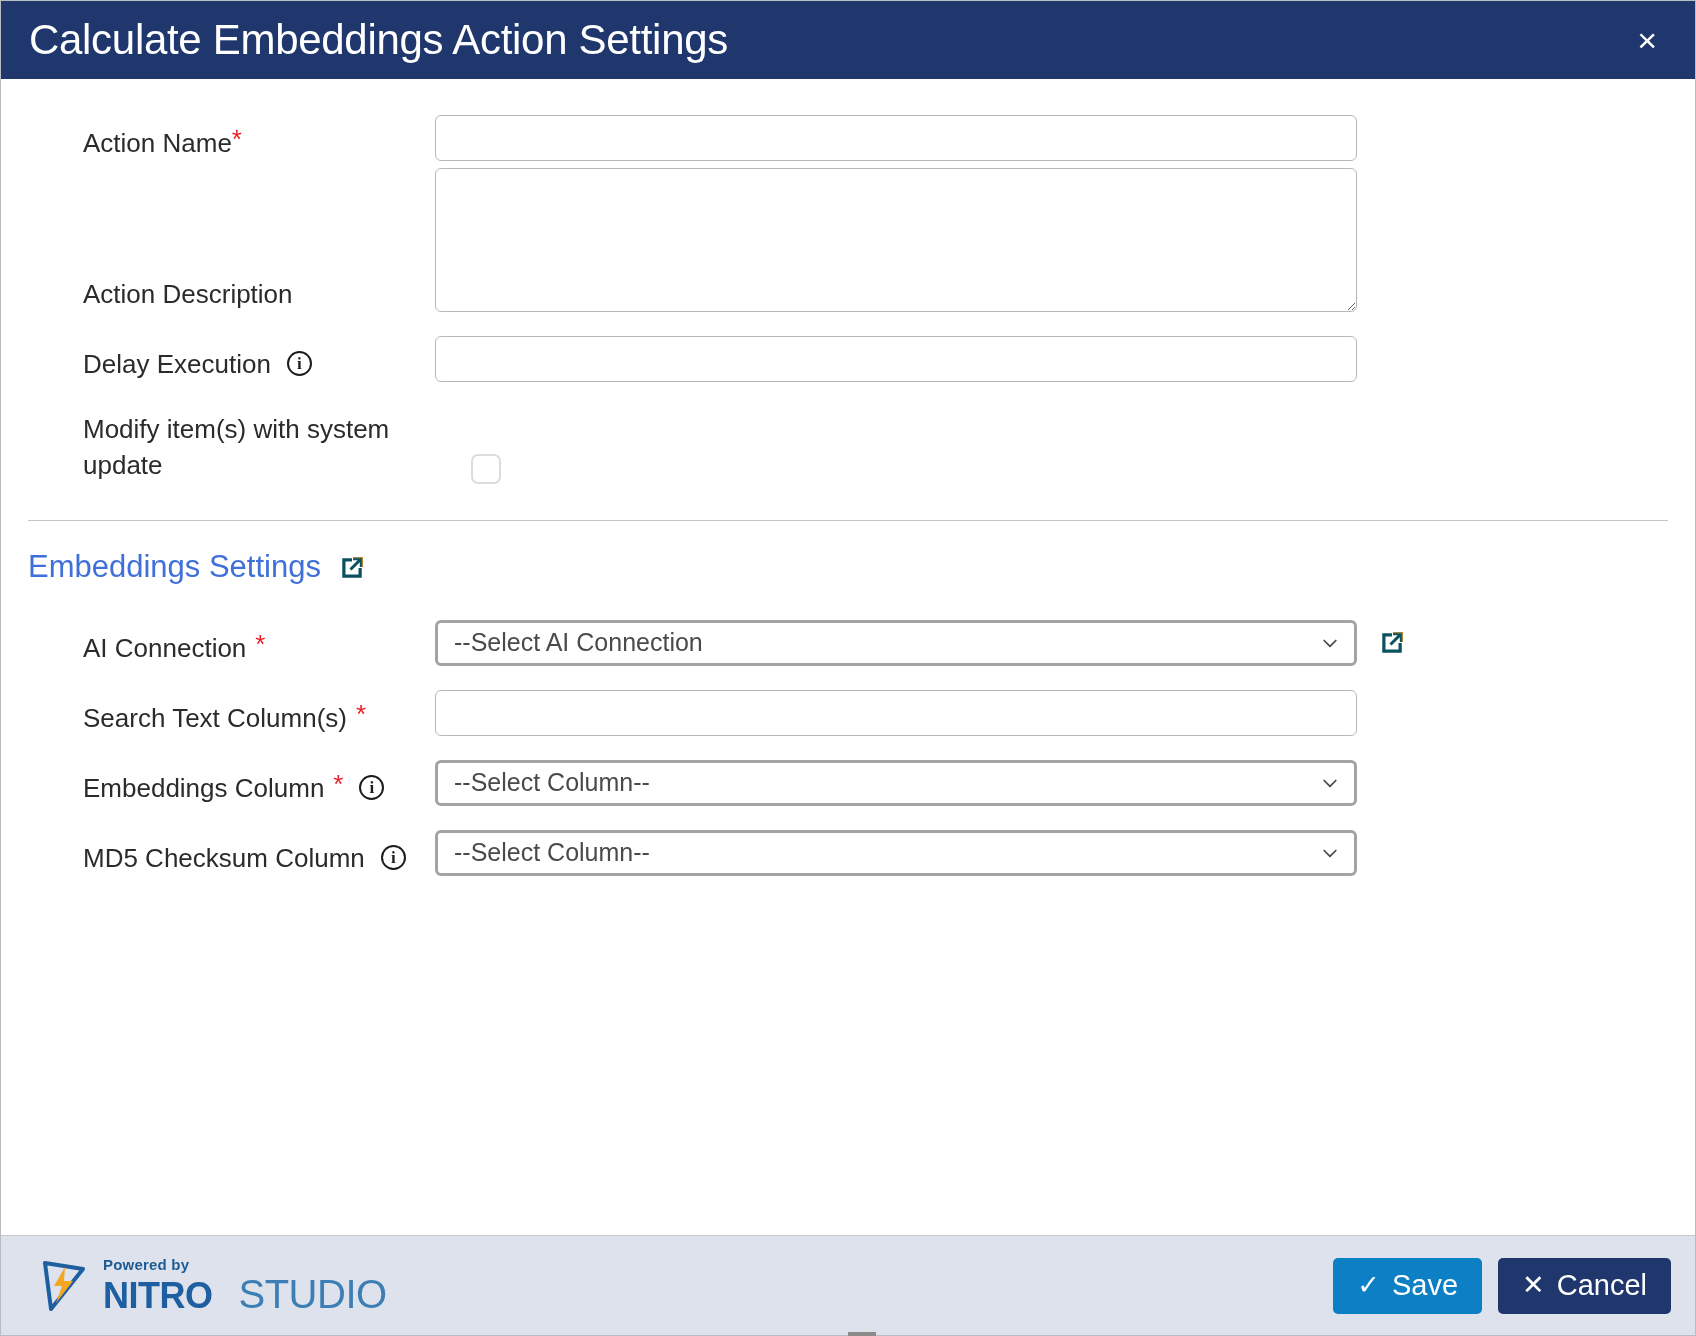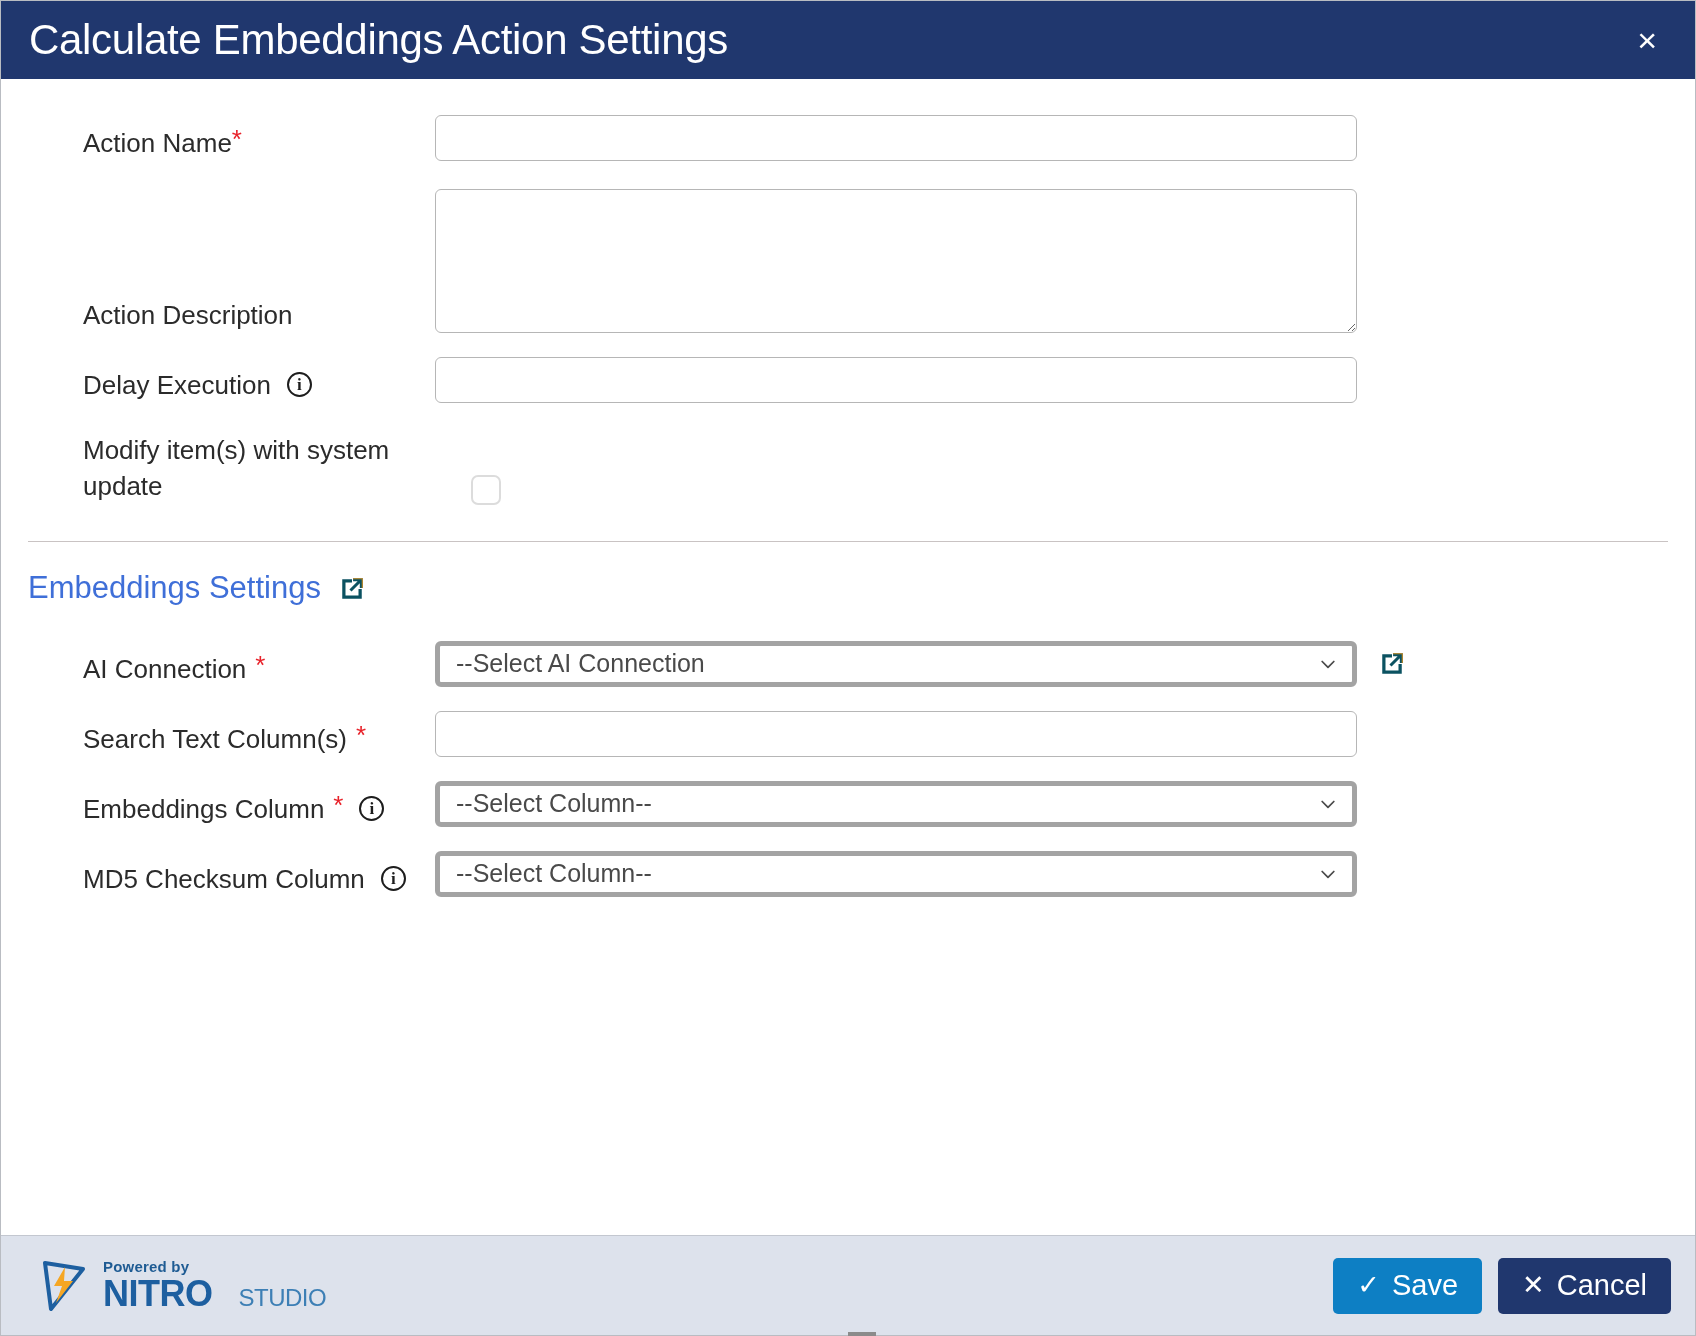--- a/index.html
+++ b/index.html
@@ -158,21 +158,21 @@
     font-family: "Liberation Sans", sans-serif;
     color: #2b2b2b;
     background: #ffffff;
     resize: vertical;
     outline: none;
   }
 
   .select-box {
     width: 922px;
     height: 46px;
-    border: 5px solid #a3a3a3;
+    border: 3px solid #a3a3a3;
     border-radius: 6px;
     background: #ffffff;
     display: flex;
     align-items: center;
     justify-content: space-between;
     padding: 0 14px 0 16px;
     box-sizing: border-box;
     font-size: 25px;
     color: #4a4a4a;
     cursor: pointer;
@@ -234,21 +234,21 @@
     margin-bottom: 2px;
   }
   .logo-name { display: flex; align-items: baseline; gap: 26px; }
   .logo-nitro {
     font-size: 36px;
     font-weight: bold;
     color: #1d5fa0;
     letter-spacing: -0.5px;
   }
   .logo-studio {
-    font-size: 24px;
+    font-size: 40px;
     font-weight: 400;
     color: #3d7fb5;
     letter-spacing: -0.5px;
   }
 
   .footer-buttons { display: flex; gap: 16px; }
   .btn {
     height: 56px;
     border: none;
     border-radius: 5px;
@@ -291,21 +291,21 @@
     <div class="form-row" style="margin-top:36px;">
       <div class="form-label">
         <span class="label-text">Action Name</span>
           <span class="req-star attached">*</span>
       </div>
       <div class="field-wrap">
         <input class="text-input" type="text" value="" style="">
       </div>
     </div>
 
-    <div class="form-row" style="margin-top:28px;border-radius:6px;">
+    <div class="form-row" style="margin-top:7px;border-radius:6px;">
       <div class="form-label">
         <span class="label-text">Action Description</span>
       </div>
       <div class="field-wrap">
         <textarea class="text-area" style=""></textarea>
       </div>
     </div>
 
     <div class="form-row" style="margin-top:24px;">
       <div class="form-label">

